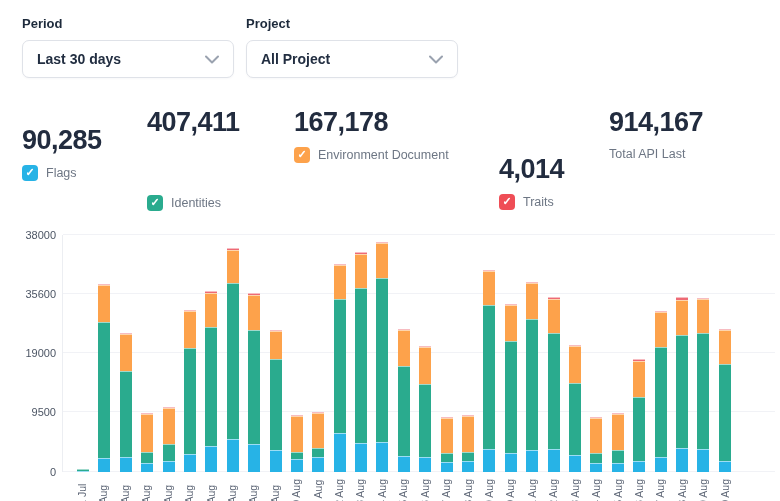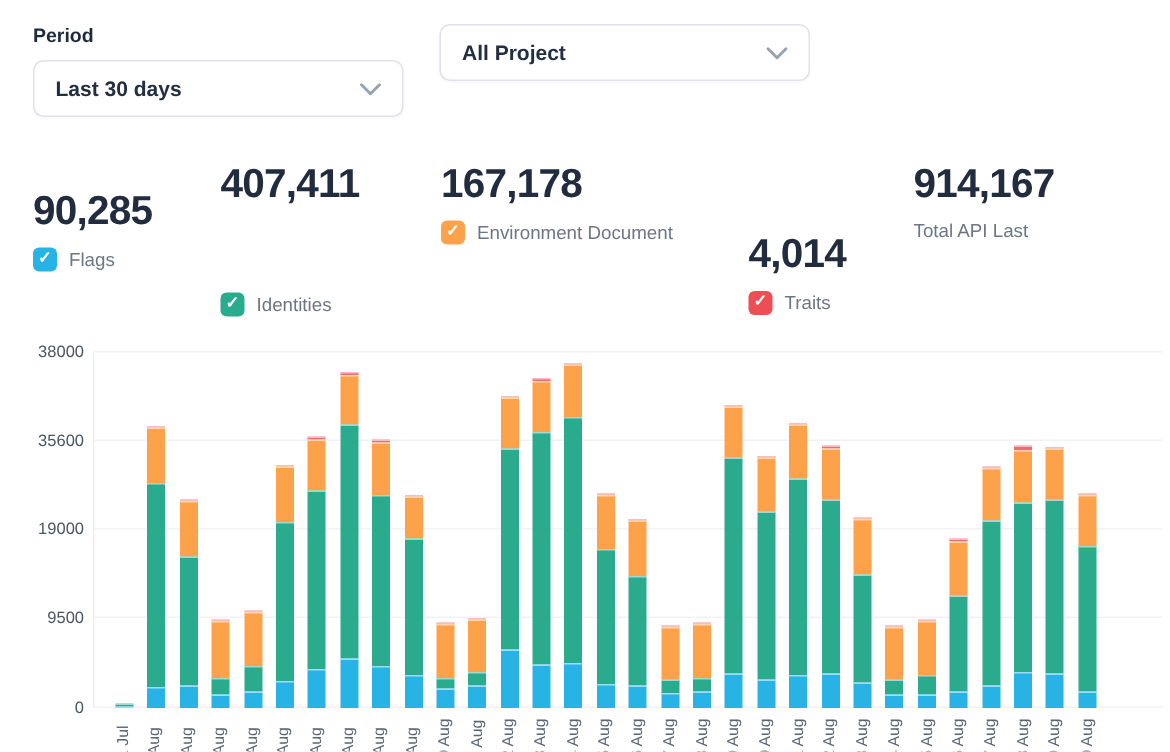--- a/index.html
+++ b/index.html
@@ -5,25 +5,25 @@
   * { margin:0; padding:0; box-sizing:border-box; }
   html,body { background:#fff; }
   body {
     width:780px; height:501px; overflow:hidden;
     font-family:"Liberation Sans", sans-serif;
     color:#242f42;
   }
   .page { padding:16px 0 0 22px; width:780px; }
 
   
-  .filters { display:flex; gap:24px; }
+  .filters { display:flex; gap:12px; }
   .filter-group { display:flex; flex-direction:column; }
   .filter-label { font-size:13px; font-weight:700; color:#1d2a3b; margin-bottom:9px; }
   .dropdown {
-    width:247px; height:38px; border:1px solid #dfe2e8; border-radius:7px;
+    width:212px; height:38px; border:1px solid #dfe2e8; border-radius:7px;
     background:#fff; display:flex; align-items:center; justify-content:space-between;
     padding:0 14px; cursor:pointer; box-shadow:0 1px 2px rgba(30,40,60,0.03);text-align:center;
   }
   .dropdown-value { font-size:14px; font-weight:700; color:#222e41; }
   .chev { display:flex; align-items:center; }
 
   
   .stats { display:flex; margin-top:30px; }
   .stat { display:flex; flex-direction:column; }
   .stat:nth-child(1){ width:125px;margin-top:18px; }
@@ -81,20 +81,21 @@
       <div class="dropdown">
         <span class="dropdown-value">Last 30 days</span>
         <span class="chev">
           <svg width="14" height="9" viewBox="0 0 14 9" fill="none">
               <path d="M1 1.5 L7 7.5 L13 1.5" stroke="#9aa2af" stroke-width="2" stroke-linecap="round" stroke-linejoin="round"></path>
             </svg>
         </span>
       </div>
     </div>
     <div class="filter-group">
+      <div class="filter-label">Project</div>
       <div class="dropdown">
         <span class="dropdown-value">All Project</span>
         <span class="chev">
           <svg width="14" height="9" viewBox="0 0 14 9" fill="none">
               <path d="M1 1.5 L7 7.5 L13 1.5" stroke="#9aa2af" stroke-width="2" stroke-linecap="round" stroke-linejoin="round"></path>
             </svg>
         </span>
       </div>
     </div>
   </div>

